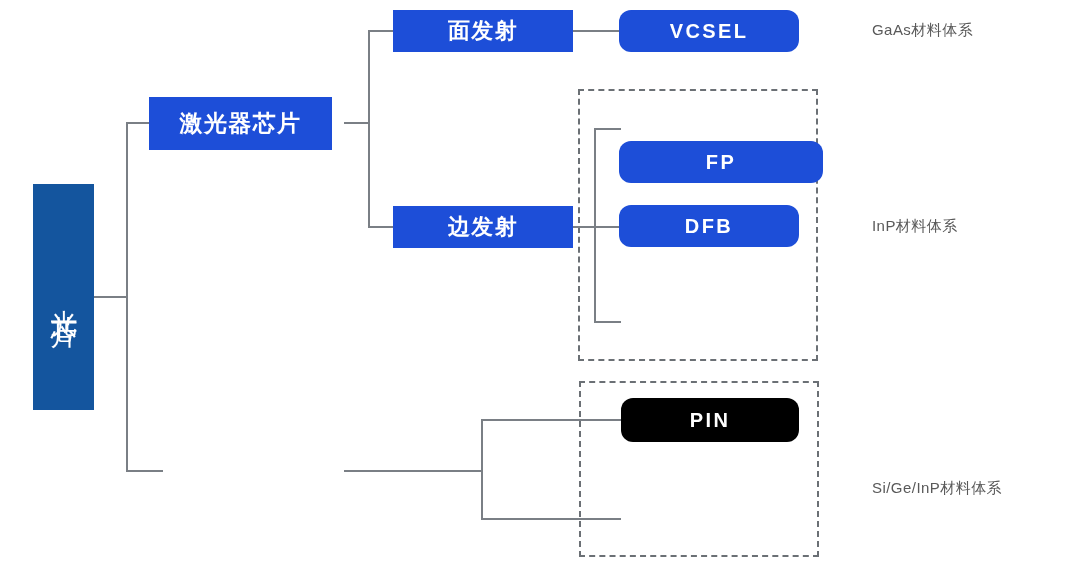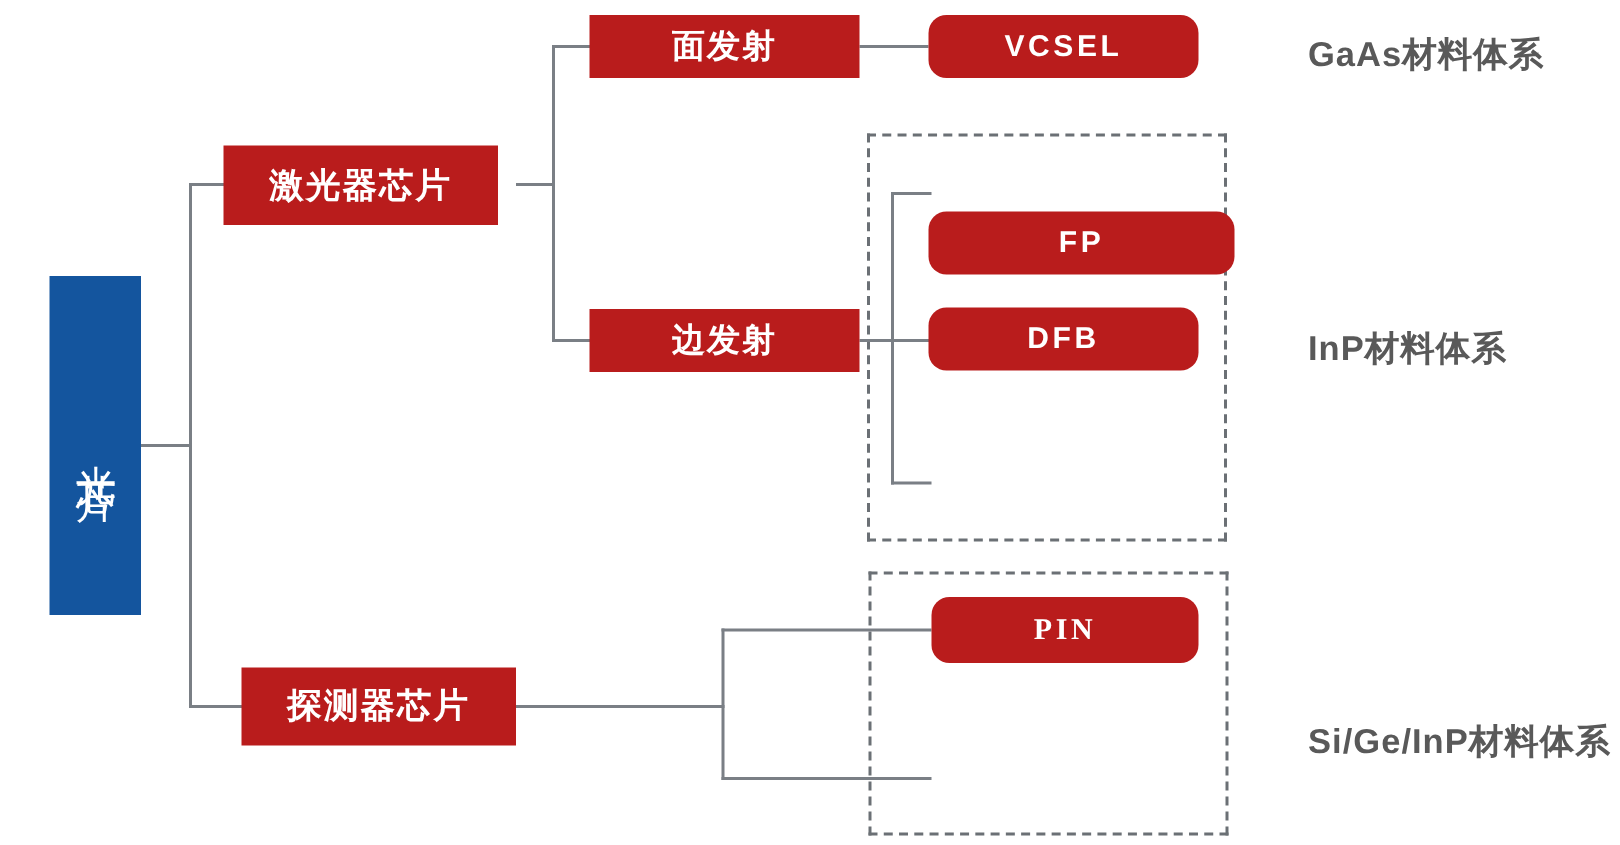--- a/index.html
+++ b/index.html
@@ -38,22 +38,22 @@
     position: absolute;
     box-sizing: border-box;
     display: flex;
     align-items: center;
     justify-content: center;
     color: #ffffff;
     text-align: center;
     letter-spacing: 0.06em;
     line-height: 1.15;
   }
-  .node.mid   { background: #b91c1c; }
-  .node.light { background: #b91c1c; font-family: Liberation Serif, serif; }
+  .node.mid   { background: #1d4ed8; }
+  .node.light { background: #000000; }
   .node.dark  { background: #14559E; }
 
   .node.root {
     writing-mode: vertical-rl;
     text-orientation: upright;
     letter-spacing: 0.22em;
     font-size: 27px;
     font-weight: 400;
   }
   .node.cat {
@@ -68,22 +68,22 @@
     font-size: 20px;
     font-weight: 700;
     letter-spacing: 0.12em;
     border-radius: 12px;
   }
 
   
   .side-label {
     position: absolute;
     color: #595959;
-    font-size: 23px;
-    font-weight: 700;
+    font-size: 15px;
+    font-weight: 400;
     letter-spacing: 0.03em;
     white-space: nowrap;
   }
 </style>
 </head>
 <body>
 
 <div id="canvas">
 
   <div class="dash-group" style="left:578px; top:89px; width:240px; height:272px;"></div>
@@ -112,21 +112,20 @@
 
   <div class="line h" style="left:344px; top:470px; width:139px;"></div>
   <div class="line v" style="left:481px; top:419px; height:101px;"></div>
   <div class="line h" style="left:481px; top:419px; width:140px;"></div>
   <div class="line h" style="left:481px; top:518px; width:140px;"></div>
 
   <div class="node dark root" style="left:33px; top:184px; width:61px; height:226px;">光芯片</div>
 
   <div class="node mid cat" style="left:149px; top:97px; width:183px; height:53px;">激光器芯片</div>
 
-  <div class="node light cat" style="left:161px; top:445px; width:183px; height:52px;">探测器芯片</div>
 
   <div class="node mid sub" style="left:393px; top:10px; width:180px; height:42px;">面发射</div>
 
   <div class="node mid sub" style="left:393px; top:206px; width:180px; height:42px;">边发射</div>
 
   <div class="node mid leaf" style="left:619px; top:10px; width:180px; height:42px;">VCSEL</div>
 
   <div class="node mid leaf" style="left:619px; top:107px; width:204px; height:42px;margin-top:34px;">FP</div>
 
   <div class="node mid leaf" style="left:619px; top:205px; width:180px; height:42px;">DFB</div>

